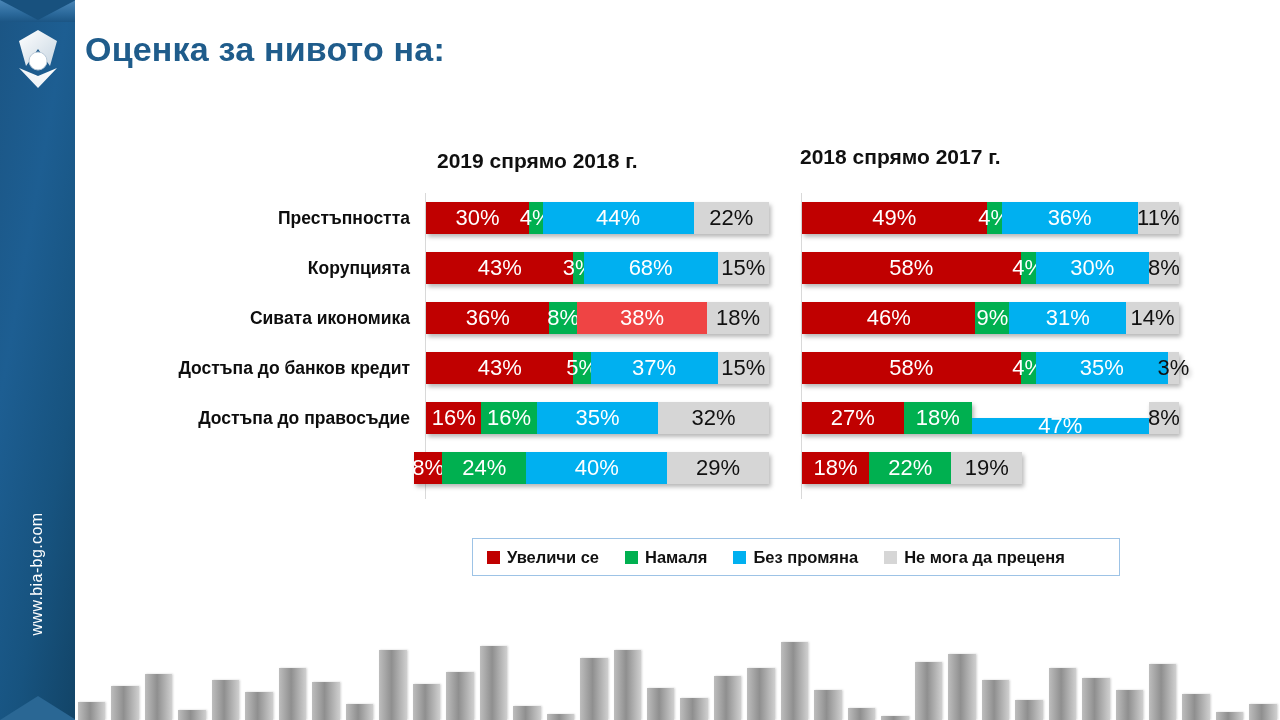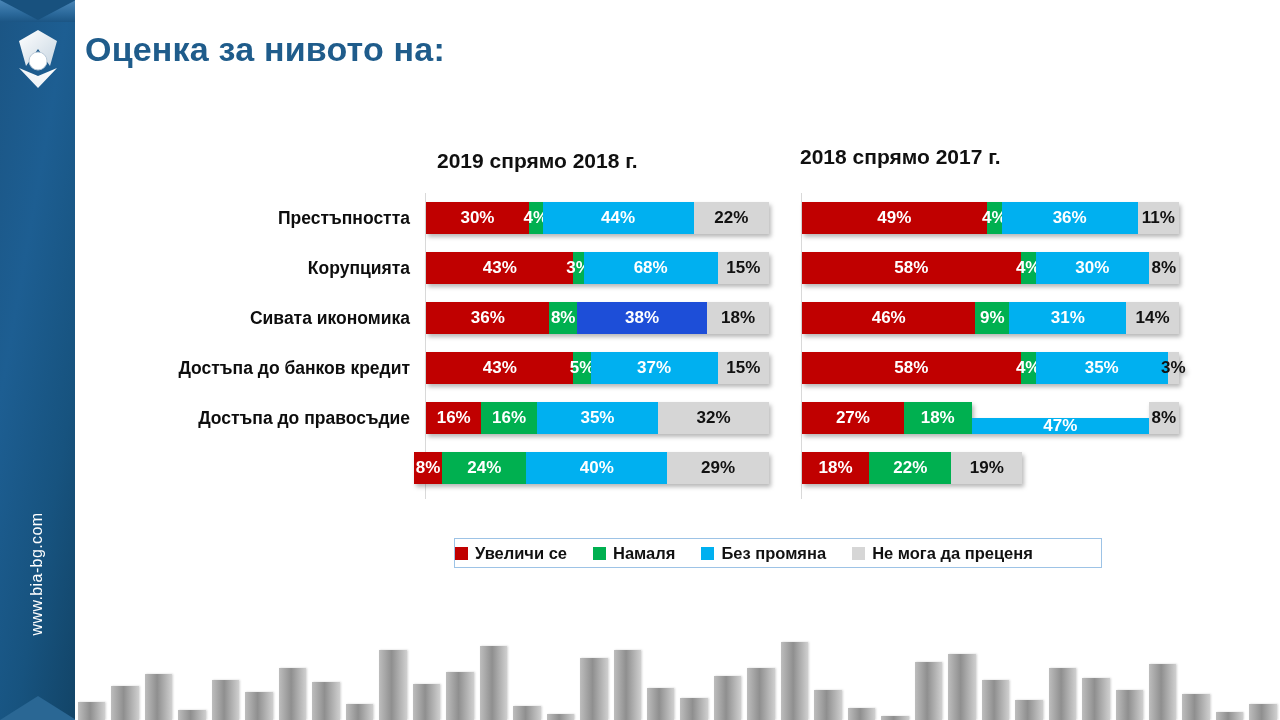--- a/index.html
+++ b/index.html
@@ -80,43 +80,43 @@
   .bar-row{
     position:relative;height:50px;
   }
   .bar{
     position:absolute;top:9px;height:32px;left:0;right:0;
     display:flex;
     filter:drop-shadow(2px 3px 2px rgba(0,0,0,.28));
   }
   .seg{
     display:flex;align-items:center;justify-content:center;
-    font-size:17px;font-weight:bold;
+    font-size:22px;font-weight:normal;
     overflow:visible;white-space:nowrap;
     box-sizing:border-box;
     text-align:right;
   }
   .seg.s-inc{background:#C00000;color:#ffffff;}
   .seg.s-dec{background:#00B050;color:#ffffff;}
   .seg.s-same{background:#00B0F0;color:#ffffff;}
   .seg.s-na{background:#D6D6D6;color:#111111;}
   
   .seg span{pointer-events:none;}
 
   
   #plot-a .bar-row:last-child .bar{left:-12px;}
 
   
   .legend{
-    position:absolute;left:454px;top:538px;
-    width:648px;height:30px;
+    position:absolute;left:472px;top:538px;
+    width:648px;height:38px;
     border:1.5px solid #9dc3e6;
     background:#ffffff;
     display:flex;align-items:center;
-    padding:0 0;box-sizing:border-box;
+    padding:0 14px;box-sizing:border-box;
     gap:26px;
   }
   .legend-item{display:flex;align-items:center;gap:7px;}
   .legend-swatch{width:13px;height:13px;display:inline-block;}
   .legend-label{font-size:16.5px;font-weight:bold;color:#111111;white-space:nowrap;}
 
   
   .decor{
     position:absolute;left:75px;bottom:0;width:1205px;height:125px;
     display:flex;align-items:flex-end;gap:0;
@@ -203,21 +203,21 @@
       </div>
     </div>
     <div class="bar-row">
       <div class="bar">
         <div class="seg s-inc" style="width: 36%; background: rgb(192, 0, 0);">
           <span>36%</span>
         </div>
         <div class="seg s-dec" style="width: 8%; background: rgb(0, 176, 80);">
           <span>8%</span>
         </div>
-        <div class="seg s-same" style="width: 38%; background: #1d4ed8;">
+        <div class="seg s-same" style="width: 38%; background: #ef4444;">
           <span>38%</span>
         </div>
         <div class="seg s-na" style="width: 18%; background: rgb(214, 214, 214);">
           <span>18%</span>
         </div>
       </div>
     </div>
     <div class="bar-row">
       <div class="bar">
         <div class="seg s-inc" style="width: 43%; background: rgb(192, 0, 0);">

